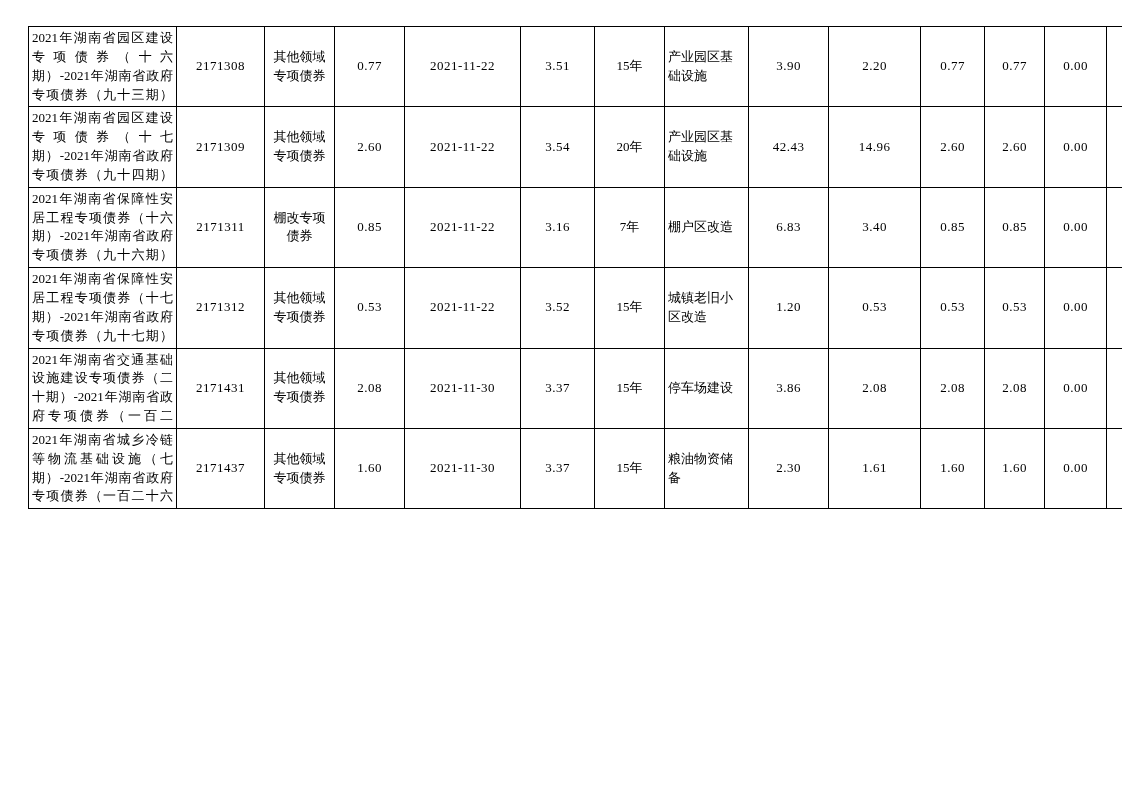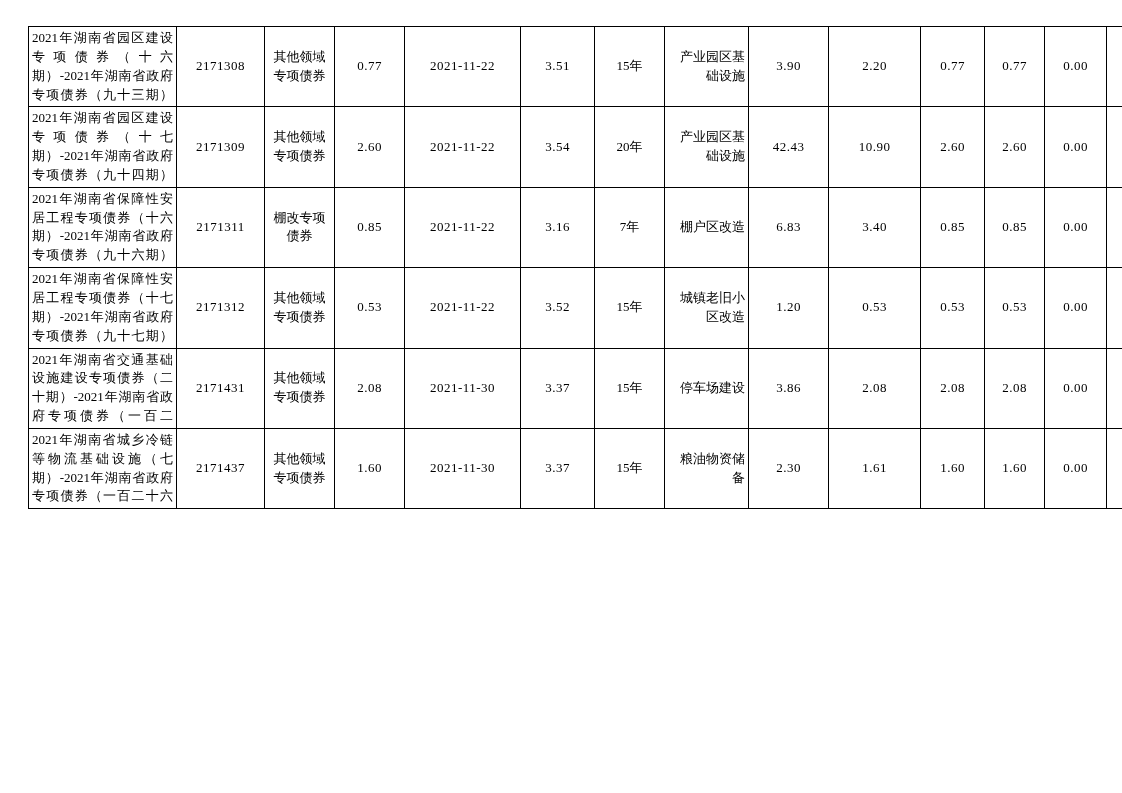--- a/index.html
+++ b/index.html
@@ -70,21 +70,21 @@
     font-family: "Liberation Serif", "DejaVu Serif", serif;
     letter-spacing: 0.5px;
   }
   .cell-field {
     text-align: center;
     font-size: 12.6px;
     line-height: 1.5;
     padding: 4px 5px;
   }
   .cell-proj {
-    text-align: right;
+    text-align: left;
     font-size: 12.6px;
     line-height: 1.5;
     padding: 4px 6px;
   }
   .cell-empty { }
 
   .note {
     position: absolute;
     left: 32px;
     top: 604px;
@@ -137,21 +137,21 @@
         <tr>
           <td class="cell-name">2021年湖南省园区建设专项债券（十七期）-2021年湖南省政府专项债券（九十四期）</td>
           <td class="cell-num">2171309</td>
           <td class="cell-field">其他领域专项债券</td>
           <td class="cell-num">2.60</td>
           <td class="cell-num">2021-11-22</td>
           <td class="cell-num">3.54</td>
           <td class="cell-center">20年</td>
           <td class="cell-proj">产业园区基础设施</td>
           <td class="cell-num">42.43</td>
-          <td class="cell-num">10.90</td>
+          <td class="cell-num">14.96</td>
           <td class="cell-num">2.60</td>
           <td class="cell-num">2.60</td>
           <td class="cell-num">0.00</td>
           <td class="cell-empty"></td>
         </tr>
         <tr>
           <td class="cell-name">2021年湖南省保障性安居工程专项债券（十六期）-2021年湖南省政府专项债券（九十六期）</td>
           <td class="cell-num">2171311</td>
           <td class="cell-field">棚改专项债券</td>
           <td class="cell-num">0.85</td>

